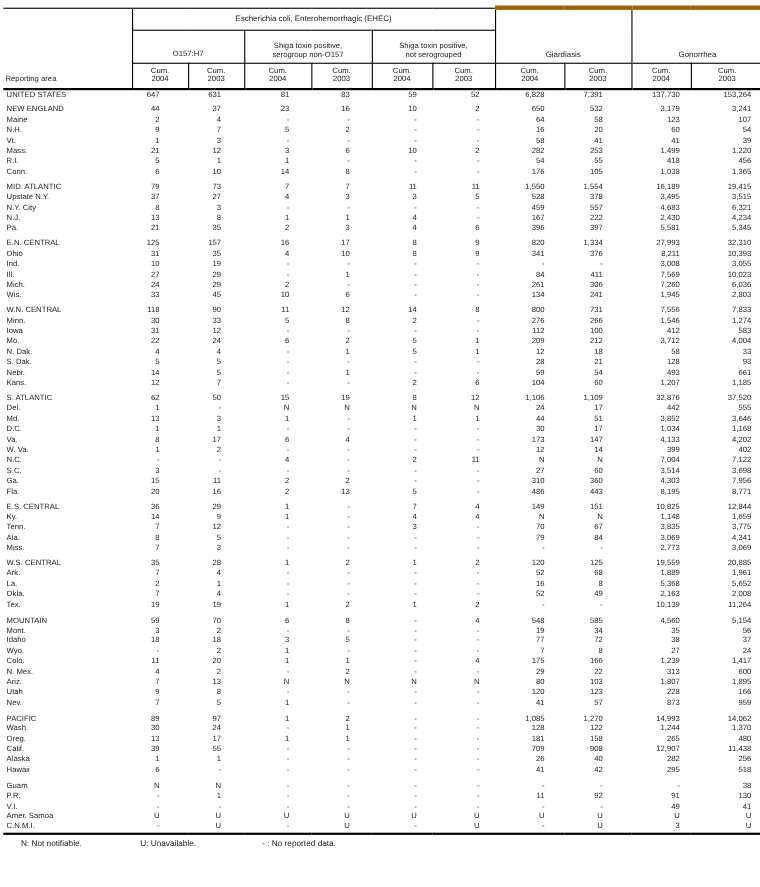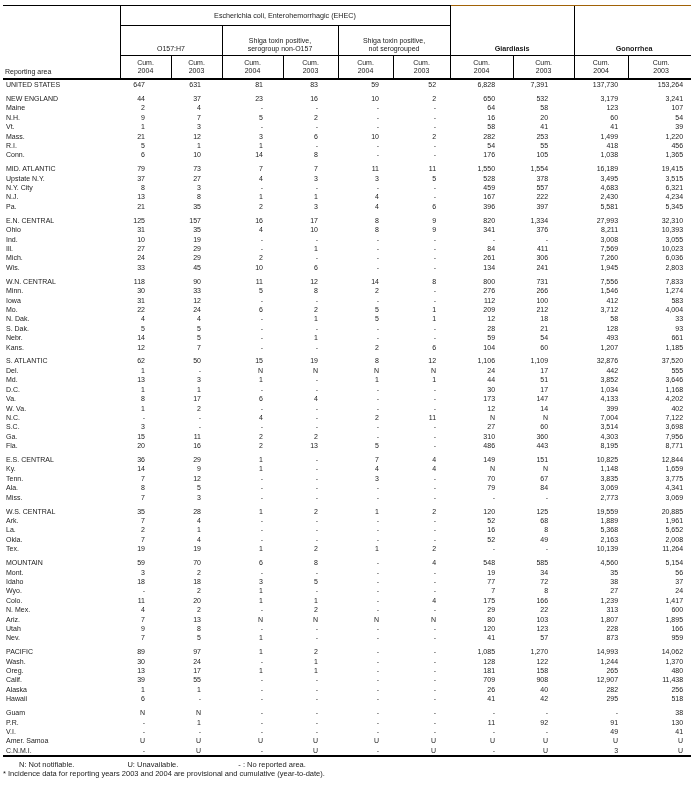--- a/index.html
+++ b/index.html
@@ -6,21 +6,21 @@
   body{width:691px;height:806px;font-family:"Liberation Sans",sans-serif;color:#1b1b1b;-webkit-font-smoothing:none;}
   .page{padding:3px 0 0 3px;}
   .title{font-size:9px;line-height:10.5px;letter-spacing:0px;width:686px;}
   .title .it{font-style:italic;}
   table{border-collapse:collapse;table-layout:fixed;width:688px;margin-top:2px;border-bottom:2px solid #000;}
   th,td{font-size:7px;font-weight:normal;line-height:9.4px;padding:0;overflow:hidden;white-space:nowrap;}
   
   thead th{vertical-align:bottom;}
   th.area-h{text-align:left;vertical-align:bottom;padding-left:2px;padding-bottom:2px;border-top:1px solid #000;border-bottom:2px solid #000;}
   th.ehec{height:19px;vertical-align:middle;border:1px solid #000;font-size:7.2px;}
-  th.disease{border-top:1px solid #a16207;border-bottom:1px solid #000;padding-bottom:2px;font-size:7.2px;font-weight:bold;}
+  th.disease{border-top:4px solid #a16207;border-bottom:1px solid #000;padding-bottom:2px;font-size:7.2px;}
   th.g1{border-left:1px solid #000;}
   th.g2{border-left:1px solid #000;border-right:1px solid #000;}
   th.sub{height:27px;border-bottom:1px solid #000;padding-bottom:2px;font-size:7px;}
   th.sub div{line-height:8px;}
   th.s1{border-left:1px solid #000;border-right:1px solid #000;}
   th.s2{border-right:1px solid #000;}
   th.s3{border-right:1px solid #000;}
   #cum-row th{height:22px;border-left:1px solid #000;border-bottom:2px solid #000;vertical-align:middle;}
   #cum-row th:last-child{border-right:1px solid #000;}
   #cum-row th div{line-height:8px;}
@@ -1016,18 +1016,17 @@
           <td class="v">-</td>
           <td class="v">U</td>
           <td class="v">3</td>
           <td class="v">U</td>
         </tr>
       </tbody>
     </table>
 
   <div class="foot">
     <div>
-      <span class="fn fn1">N: Not notifiable.</span><span class="fn fn2">U: Unavailable.</span><span class="fn">- : No reported area.</span>
+      <span class="fn fn1">N: Not notifiable.</span><span class="fn fn2">U: Unavailable.</span><span class="fn">- : No reported data.</span>
     </div>
-    <div>* Incidence data for reporting years 2003 and 2004 are provisional and cumulative (year-to-date).</div>
   </div>
 
 </div>
 
 </body></html>

